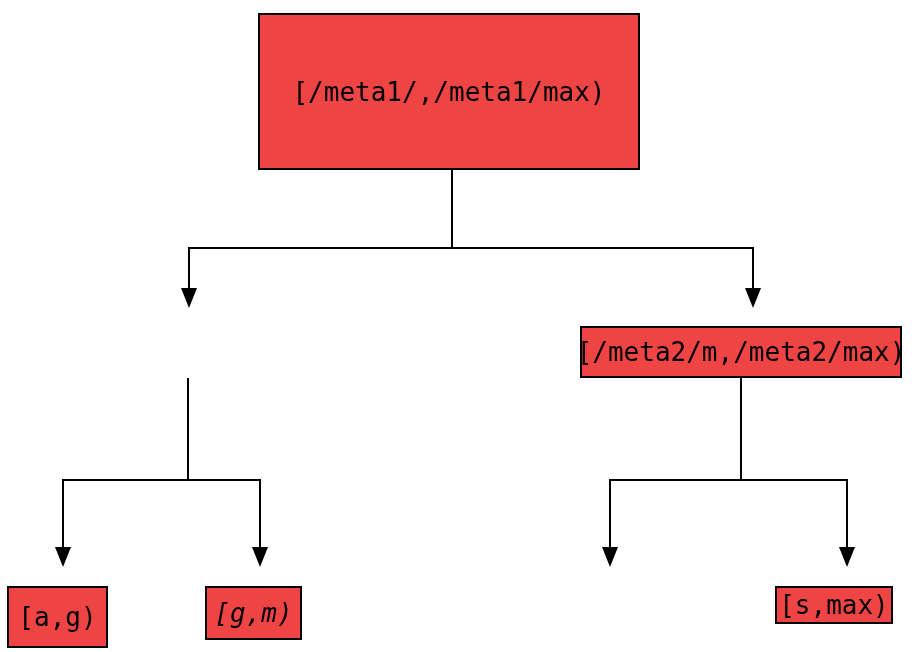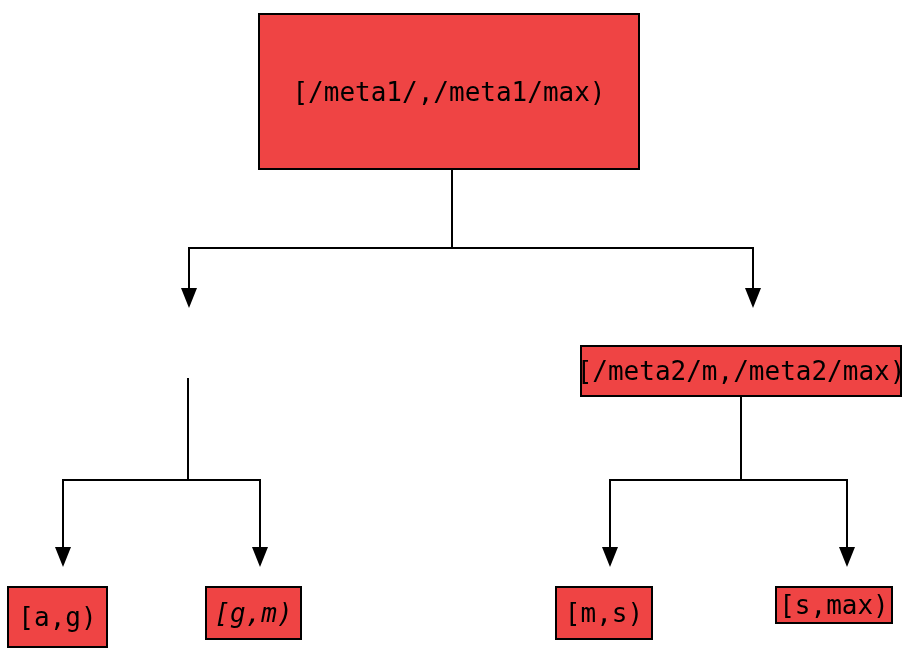--- a/index.html
+++ b/index.html
@@ -39,21 +39,21 @@
     display: flex;
     align-items: center;
     justify-content: center;
     font-size: 26px;
     color: #000000;
     white-space: nowrap;
     letter-spacing: 0;
   }
   .node-root   { left: 258px; top: 13px;  width: 382px; height: 157px; }
   .node-l2a    { left: 22px;  top: 326px; width: 323px; height: 52px; }
-  .node-l2b    { left: 580px; top: 326px; width: 322px; height: 52px; margin-top: 19px; }
+  .node-l2b    { left: 580px; top: 326px; width: 322px; height: 52px; }
   .node-leaf1  { left: 7px;   top: 586px; width: 101px; height: 62px; }
   .node-leaf2  { left: 205px; top: 586px; width: 97px;  height: 54px; font-style: italic; }
   .node-leaf3  { left: 555px; top: 586px; width: 98px;  height: 54px; }
   .node-leaf4  { left: 775px; top: 586px; width: 118px; height: 38px; }
 </style>
 </head>
 <body>
 
 <div class="canvas">
 
@@ -80,17 +80,16 @@
 
   <div class="node node-root">[/meta1/,/meta1/max)</div>
 
 
   <div class="node node-l2b">[/meta2/m,/meta2/max)</div>
 
   <div class="node node-leaf1">[a,g)</div>
 
   <div class="node node-leaf2">[g,m)</div>
 
-  <div class="node node-leaf3">[m,s)</div>
 
   <div class="node node-leaf4">[s,max)</div>
 
 </div>
 
 </body></html>

